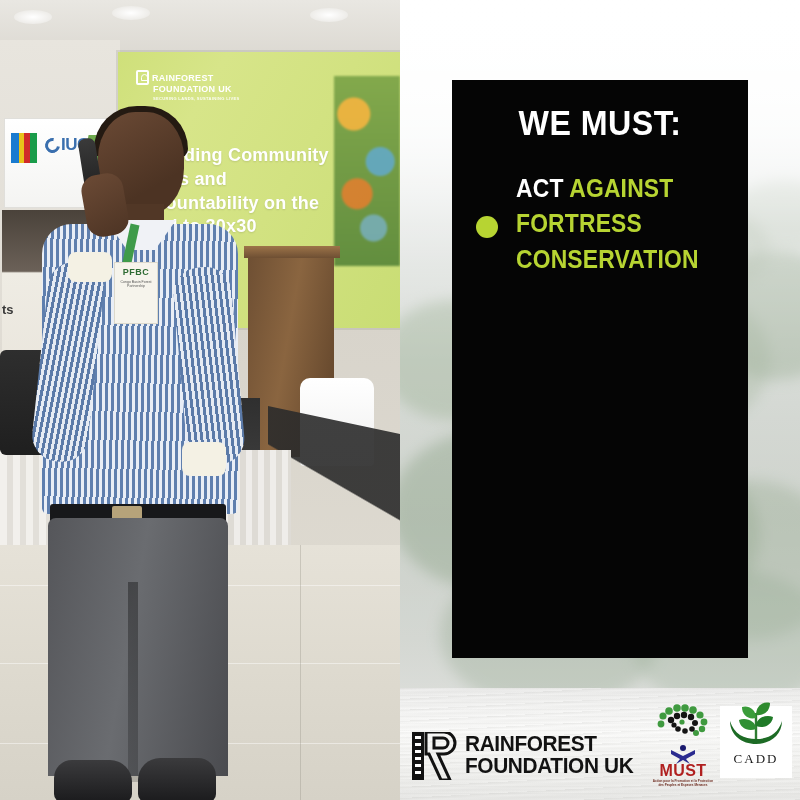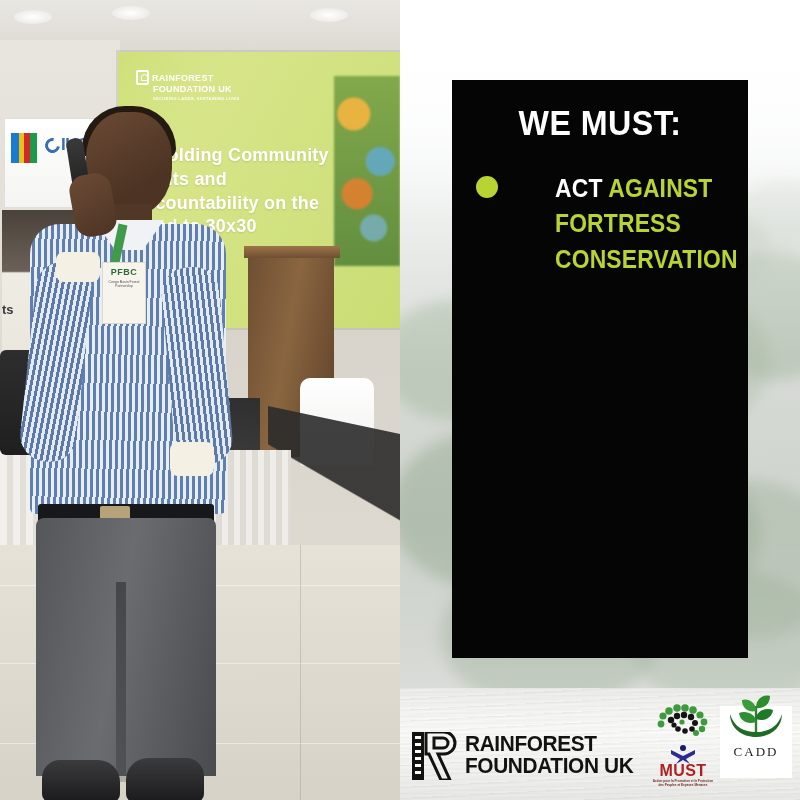--- a/index.html
+++ b/index.html
@@ -136,21 +136,21 @@
   .tilev{ position:absolute; background:rgba(150,145,135,.35); width:1px; }
   .ramp{ position:absolute; left:268px; top:420px; width:132px; height:130px;
     background:linear-gradient(200deg,#2b2b2b 0 48%, transparent 49%);
     transform:skewY(12deg); opacity:.9;}
   .chair-w{ position:absolute; left:300px; top:378px; width:74px; height:88px;
     background:linear-gradient(180deg,#ffffff,#efefee); border-radius:10px 10px 4px 4px; }
   .chair-dark{ position:absolute; left:0; top:350px; width:58px; height:105px;
     background:linear-gradient(180deg,#2e2e2e,#1f1f1f); border-radius:6px;}
 
   
-  .man{ position:absolute; left:20px; top:112px; width:210px; height:688px; }
+  .man{ position:absolute; left:32px; top:112px; width:210px; height:688px; }
   .head{ position:absolute; left:66px; top:0; width:86px; height:104px; border-radius:44% 44% 46% 46%;
     background:linear-gradient(150deg,#6b4a35,#4c3323 70%);}
   .hair{ position:absolute; left:62px; top:-6px; width:94px; height:52px; border-radius:48px 48px 10px 10px;
     background:#241a12;}
   .neck{ position:absolute; left:92px; top:92px; width:40px; height:30px; background:#513726;}
   .torso{ position:absolute; left:10px; top:112px; width:196px; height:290px; border-radius:30px 30px 6px 6px;
     background:
       repeating-linear-gradient(92deg, #e9eef6 0 3px, #5f7fae 3px 6px);
   }
   .collar{ position:absolute; left:74px; top:108px; width:70px; height:30px;
@@ -185,21 +185,21 @@
   .panel{
     position:absolute; left:452px; top:80px; width:296px; height:578px;
     background:#050505; padding:18px 14px 10px 14px;
   }
   .panel-title{
     color:#ffffff; font-weight:bold; font-size:35px; letter-spacing:.5px;
     text-align:center; line-height:1.1; font-stretch:condensed;
     transform:scaleX(.92); transform-origin:center; margin-top:6px;
   }
   .bullets{ margin-top:28px; }
-  .bullet{ display:flex; align-items:flex-start; margin-bottom:34px;gap:39px; }
+  .bullet{ display:flex; align-items:center; margin-bottom:34px; }
   .dot{
     flex:0 0 auto; width:22px; height:22px; border-radius:50%;
     margin:5px 18px 0 10px;
   }
   .btext{
     font-weight:bold; font-size:26px; line-height:1.38; letter-spacing:.2px;
     transform:scaleX(.88); transform-origin:left center;
   }
   .w{ color:#ffffff; }
   .g{ color:#b7d432; }
@@ -212,21 +212,21 @@
   }
   .rfuk-mark svg{ display:block; }
   .rfuk-text{ font-weight:bold; font-size:21.5px; line-height:1.02; color:#121212; letter-spacing:-.4px;
     transform:scaleX(.97); transform-origin:left center;}
   .apem{ position:absolute; left:250px; top:16px; width:66px; height:74px; text-align:center;}
   .apem-swirl{ position:relative; width:64px; height:40px; margin:0 auto;}
   .apem-fig{ position:relative; width:30px; height:20px; margin:0 auto;}
   .apem-name{ font-weight:bold; font-size:16px; color:#b01f1f; letter-spacing:.4px; line-height:1; margin-top:-1px;}
   .apem-sub{ font-size:3.1px; color:#6d2b1f; line-height:1.25; margin-top:1px; font-weight:bold;}
   .cadd{ position:absolute; left:320px; top:18px; width:72px; height:72px; background:#ffffff;
-    display:flex; flex-direction:column; align-items:center; justify-content:flex-end; padding-bottom:18px;}
+    display:flex; flex-direction:column; align-items:center; justify-content:flex-end; padding-bottom:11px;}
   .cadd-name{ font-family:"Liberation Serif", serif; font-size:13px; letter-spacing:2px; color:#1a1a1a;}
 </style>
 </head>
 <body>
 
 <div id="stage">
 
   <div class="bg-right">
     <div class="canopy">
       <div class="blob" style="left:-20px;top:300px;width:150px;height:120px;background:#8fa587;opacity:.55;"></div>

